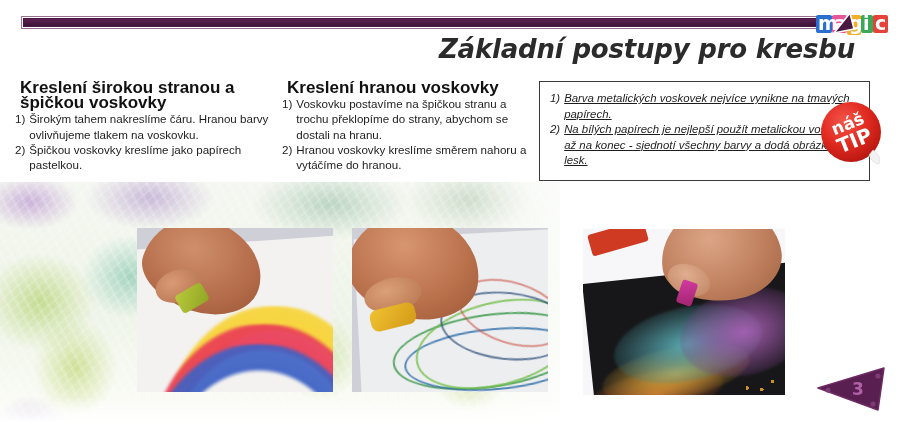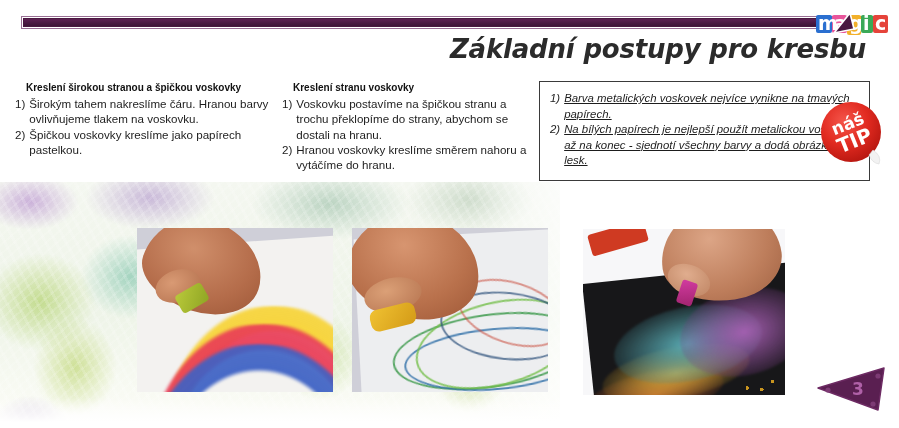--- a/index.html
+++ b/index.html
@@ -58,30 +58,30 @@
   .top-bar-inner{
     position:absolute;inset:2px;background:linear-gradient(180deg,#5c2052,#3d1436);
   }
 
   
   .logo{position:absolute;left:816px;top:11px;width:74px;height:28px;}
   .logo svg{display:block;}
 
   
   .title{
-    position:absolute;left:11px;top:34px;width:855px;
+    position:absolute;left:0;top:34px;width:855px;
     text-align:right;
     font-family:"DejaVu Sans", sans-serif;
     font-style:italic;font-weight:700;font-size:26px;letter-spacing:-0.2px;
     color:#2b2b2b;white-space:nowrap;
   }
 
   
   .col{position:absolute;font-size:11.6px;color:#1d1d1d;line-height:15.2px;}
-  .col h3{margin:0 0 1px 11px;font-size:10px;font-weight:700;color:#111;}
+  .col h3{margin:0 0 1px 5px;font-size:17px;font-weight:700;color:#111;}
   .col ol{margin:0;padding:0;list-style:none;}
   .col li{display:flex;gap:4px;margin:0;}
   .col li .num{flex:0 0 auto;}
   .col li .txt{flex:1 1 auto;}
 
   #col-left{left:15px;top:80px;width:258px;}
   #col-mid{left:282px;top:80px;width:250px;}
 
   
   .tipbox{
@@ -227,29 +227,29 @@
         <span class="txt">Širokým tahem nakreslíme čáru. Hranou barvy ovlivňujeme tlakem na voskovku.</span>
       </li>
       <li>
         <span class="num">2)</span>
         <span class="txt">Špičkou voskovky kreslíme jako papírech pastelkou.</span>
       </li>
     </ol>
   </div>
 
   <div class="col" id="col-mid">
-    <h3>Kreslení stranu voskovky</h3>
+    <h3>Kreslení hranou voskovky</h3>
     <ol>
       <li>
         <span class="num">1)</span>
         <span class="txt">Voskovku postavíme na špičkou stranu a trochu překlopíme do strany, abychom se dostali na hranu.</span>
       </li>
       <li>
         <span class="num">2)</span>
-        <span class="txt">Hranou voskovky kreslíme směrem nahoru a vytáčíme do hranu.</span>
+        <span class="txt">Hranou voskovky kreslíme směrem nahoru a vytáčíme do hranou.</span>
       </li>
     </ol>
   </div>
 
   <div class="tipbox">
     <ol>
       <li>
         <span class="num">1)</span>
         <span class="txt">Barva metalických voskovek nejvíce vynikne na tmavých papírech.</span>
       </li>

